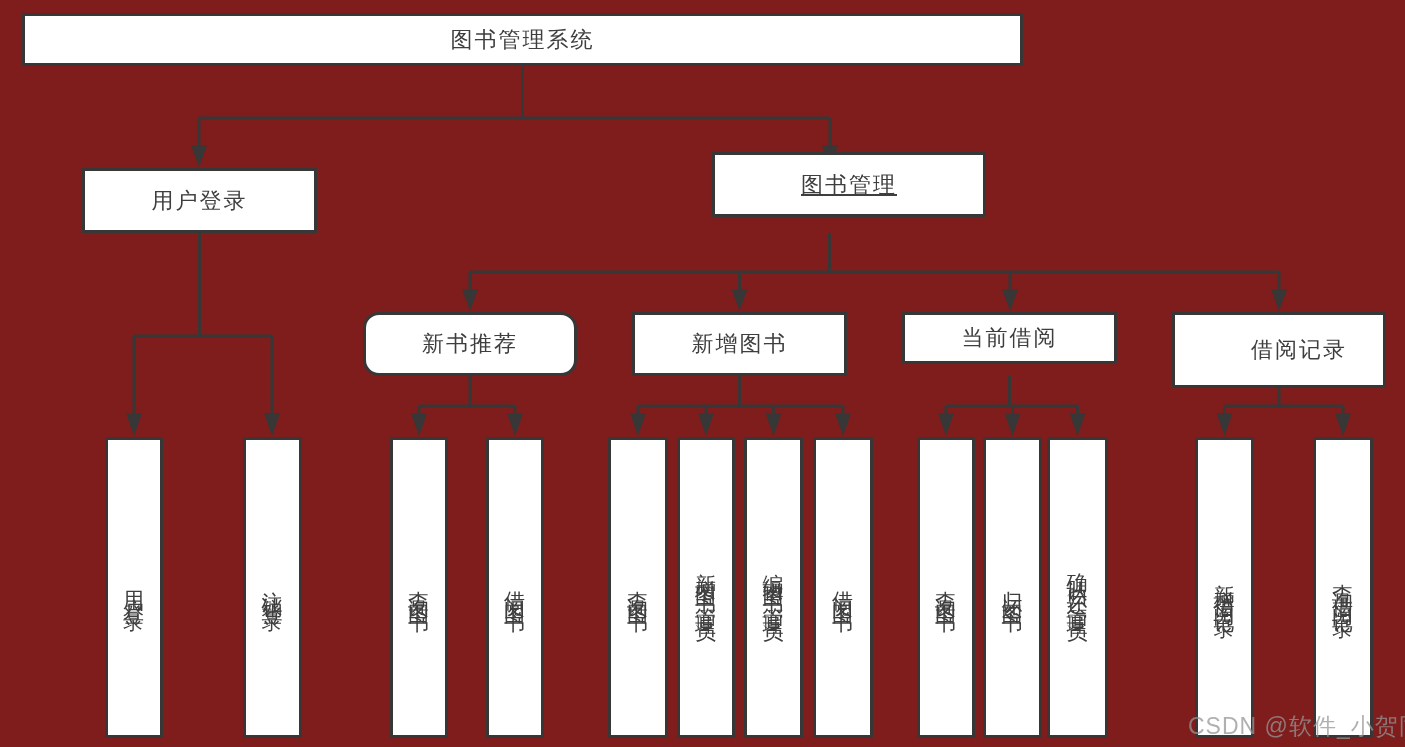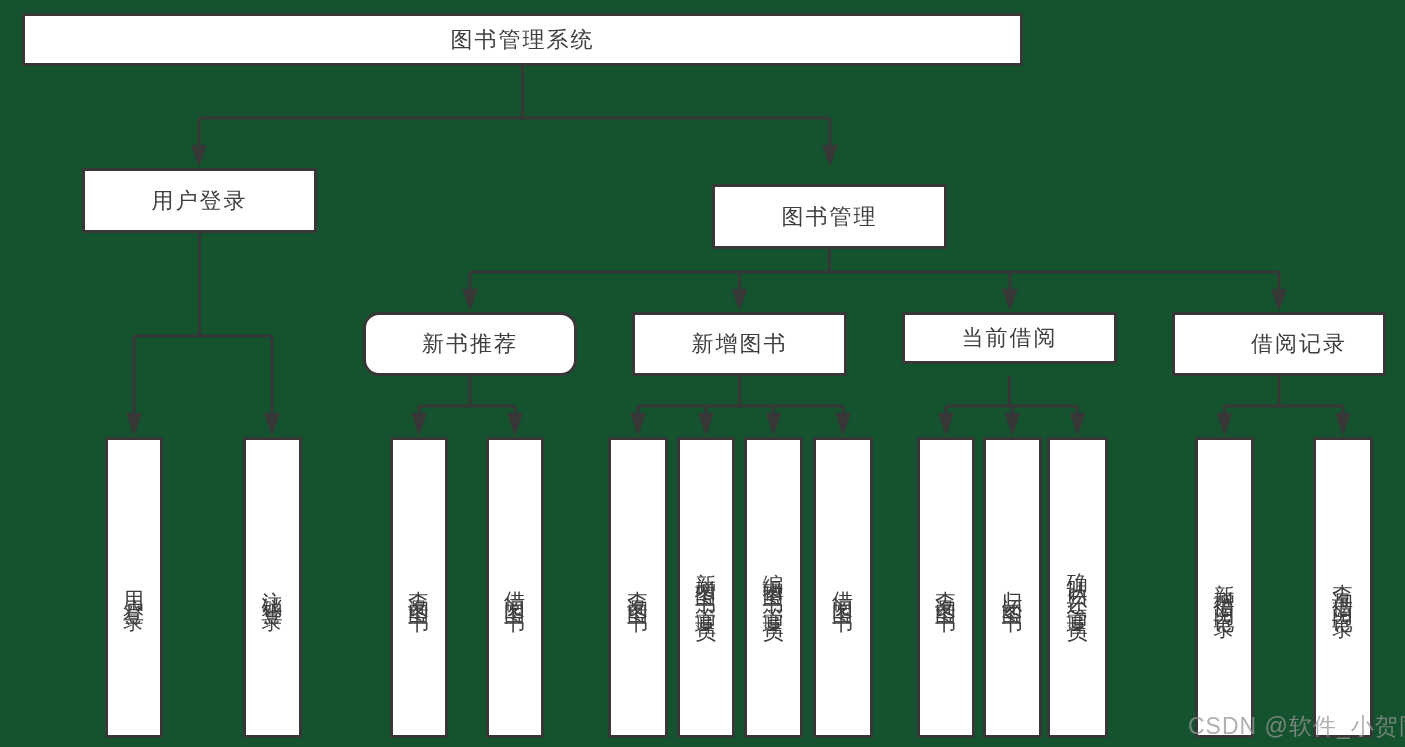--- a/index.html
+++ b/index.html
@@ -1,17 +1,17 @@
 <!DOCTYPE html>
 <html><head>
 <meta charset="utf-8">
 <style>
   html, body { margin:0; padding:0; background:#ffffff; }
   .canvas {
-    position:relative; width:1405px; height:747px; background:#14532d;
+    position:relative; width:1405px; height:747px; background:#7f1d1d;
     font-family:"Liberation Sans", sans-serif; overflow:hidden;
   }
   .connector-layer {
     position:absolute; left:0; top:0; width:1405px; height:747px;
     pointer-events:none;
   }
   .node {
     position:absolute; box-sizing:border-box; background:#ffffff;
     border:3px solid #373737; color:#3e3e3e;
     display:flex; align-items:center; justify-content:center;
@@ -80,34 +80,34 @@
     </g>
   </svg>
 
   <div class="node node-h" style="left:22px; top:13px; width:1001px; height:53px;">
     <span>图书管理系统</span>
   </div>
 
   <div class="node node-h" style="left:82px; top:168px; width:235px; height:65px;">
     <span>用户登录</span>
   </div>
-  <div class="node node-h" style="left:712px; top:184px; width:235px; height:65px;">
+  <div class="node node-h" style="left:712px; top:152px; width:274px; height:65px;text-decoration:underline;">
     <span>图书管理</span>
   </div>
 
   <div class="node node-h" style="left:363px; top:312px; width:214px; height:64px;border-radius:16px;">
     <span>新书推荐</span>
   </div>
   <div class="node node-h" style="left:632px; top:312px; width:215px; height:64px;">
     <span>新增图书</span>
   </div>
   <div class="node node-h" style="left:902px; top:312px; width:215px; height:52px;">
     <span>当前借阅</span>
   </div>
-  <div class="node node-h" style="left:1172px; top:312px; width:214px; height:64px;padding-left:40px;">
+  <div class="node node-h" style="left:1172px; top:312px; width:214px; height:76px;padding-left:40px;">
     <span>借阅记录</span>
   </div>
 
   <div class="node node-v" style="left:105px; top:437px; width:58px; height:301px;">
     <span>用户登录</span>
   </div>
   <div class="node node-v" style="left:243px; top:437px; width:59px; height:301px;">
     <span>注销登录</span>
   </div>
 

